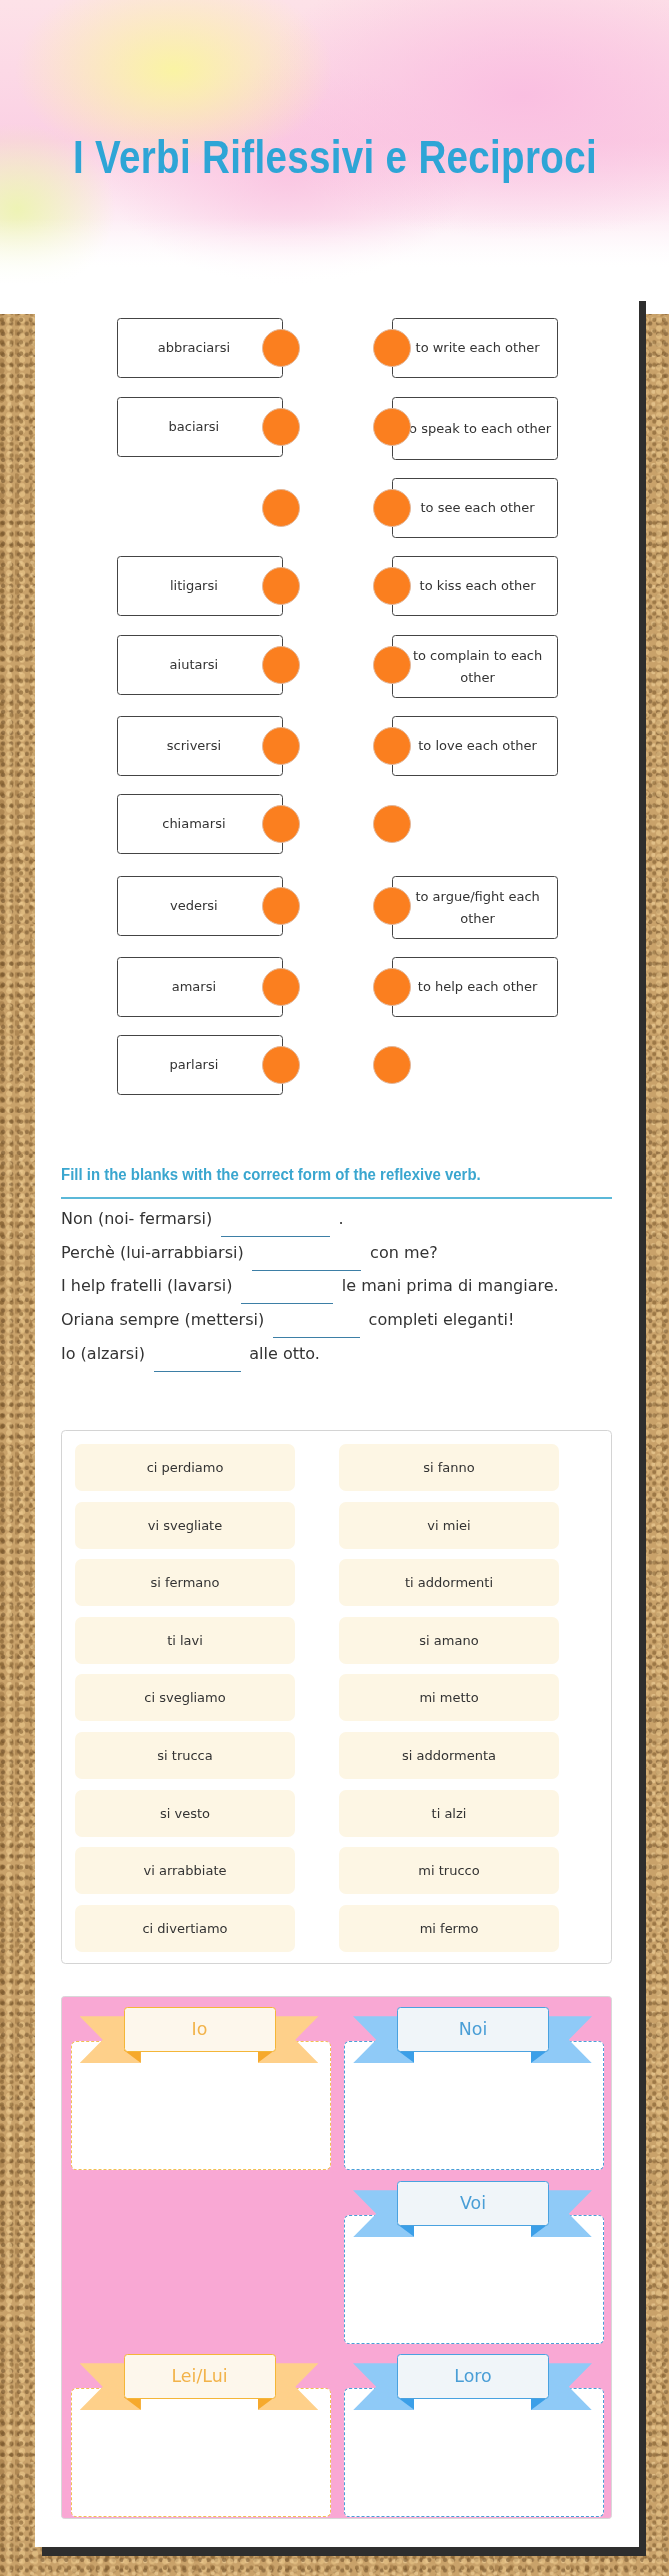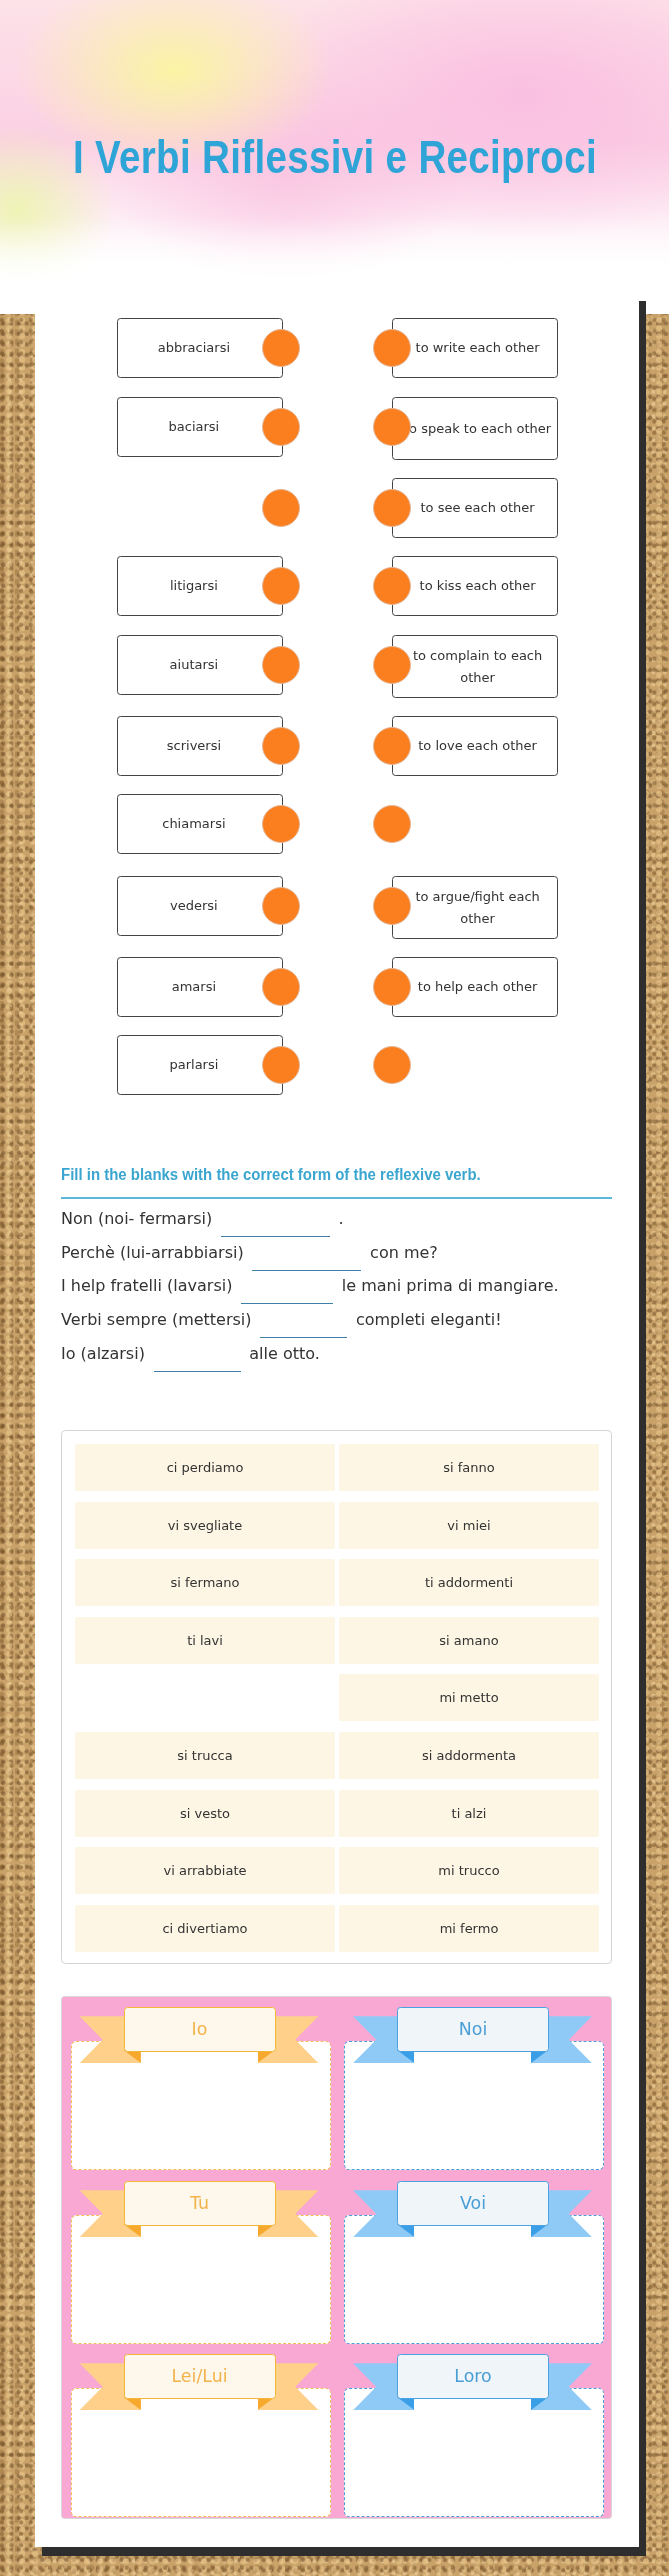--- a/index.html
+++ b/index.html
@@ -79,21 +79,21 @@
   .blank {
     display: inline-block; height: 23px; margin: 0 8.7px;
     border-bottom: 1.3px solid #3d7fa6; position: relative; top: 7px;
   }
   
   .bank {
     position: absolute; left: 26px; top: 1138px; width: 551px; height: 534px;
     border: 0.9px solid #d4d4d4; border-radius: 4.4px; background: #fff;
   }
   .bank-item {
-    position: absolute; width: 260px; height: 47px; border-radius: 2px;
+    position: absolute; width: 220px; height: 47px; border-radius: 7px;
     background: #fdf6e4; display: flex; align-items: center; justify-content: center;
     font-size: 13px; color: #333; text-align: center;
   }
   
   .cats {
     position: absolute; left: 26px; top: 1704px; width: 551px; height: 523px;
     border: 0.9px solid #d8d8d8; border-radius: 3.5px; background: #f9a8d4;
   }
   .cat { position: absolute; width: 267px; height: 166px; }
   .cat .drop {
@@ -204,39 +204,40 @@
     <span>Perchè (lui-arrabbiarsi)</span>
     <span class="blank" style="width:109px"></span>
     <span>con me?</span>
   </div>
   <div class="fib-row" style="top:981px">
     <span>I help fratelli (lavarsi)</span>
     <span class="blank" style="width:92px"></span>
     <span>le mani prima di mangiare.</span>
   </div>
   <div class="fib-row" style="top:1015px">
-    <span>Verbi sempre (mettersi)</span>
+    <span>Oriana sempre (mettersi)</span>
     <span class="blank" style="width:87px"></span>
     <span>completi eleganti!</span>
   </div>
   <div class="fib-row" style="top:1049px">
     <span>Io (alzarsi)</span>
     <span class="blank" style="width:87px"></span>
     <span>alle otto.</span>
   </div>
 
   <div class="bank">
     <div class="bank-item" style="left:13px;top:13px">ci perdiamo</div>
     <div class="bank-item" style="left:277px;top:13px">si fanno</div>
     <div class="bank-item" style="left:13px;top:71px">vi svegliate</div>
     <div class="bank-item" style="left:277px;top:71px">vi miei</div>
     <div class="bank-item" style="left:13px;top:128px">si fermano</div>
     <div class="bank-item" style="left:277px;top:128px">ti addormenti</div>
     <div class="bank-item" style="left:13px;top:186px">ti lavi</div>
     <div class="bank-item" style="left:277px;top:186px">si amano</div>
+    <div class="bank-item" style="left:13px;top:243px">ci svegliamo</div>
     <div class="bank-item" style="left:277px;top:243px">mi metto</div>
     <div class="bank-item" style="left:13px;top:301px">si trucca</div>
     <div class="bank-item" style="left:277px;top:301px">si addormenta</div>
     <div class="bank-item" style="left:13px;top:359px">si vesto</div>
     <div class="bank-item" style="left:277px;top:359px">ti alzi</div>
     <div class="bank-item" style="left:13px;top:416px">vi arrabbiate</div>
     <div class="bank-item" style="left:277px;top:416px">mi trucco</div>
     <div class="bank-item" style="left:13px;top:474px">ci divertiamo</div>
     <div class="bank-item" style="left:277px;top:474px">mi fermo</div>
   </div>
@@ -251,28 +252,20 @@
       <div class="ribbon">Io</div>
     </div>
     <div class="cat blue" style="left:277px;top:7px">
       <div class="drop"></div>
       <div class="wing l"></div>
       <div class="wing r"></div>
       <div class="fold l"></div>
       <div class="fold r"></div>
       <div class="ribbon">Noi</div>
     </div>
-    <div class="cat orange" style="left:3.5px;top:181px">
-      <div class="drop"></div>
-      <div class="wing l"></div>
-      <div class="wing r"></div>
-      <div class="fold l"></div>
-      <div class="fold r"></div>
-      <div class="ribbon">Tu</div>
-    </div>
     <div class="cat blue" style="left:277px;top:181px">
       <div class="drop"></div>
       <div class="wing l"></div>
       <div class="wing r"></div>
       <div class="fold l"></div>
       <div class="fold r"></div>
       <div class="ribbon">Voi</div>
     </div>
     <div class="cat orange" style="left:3.5px;top:354px">
       <div class="drop"></div>

